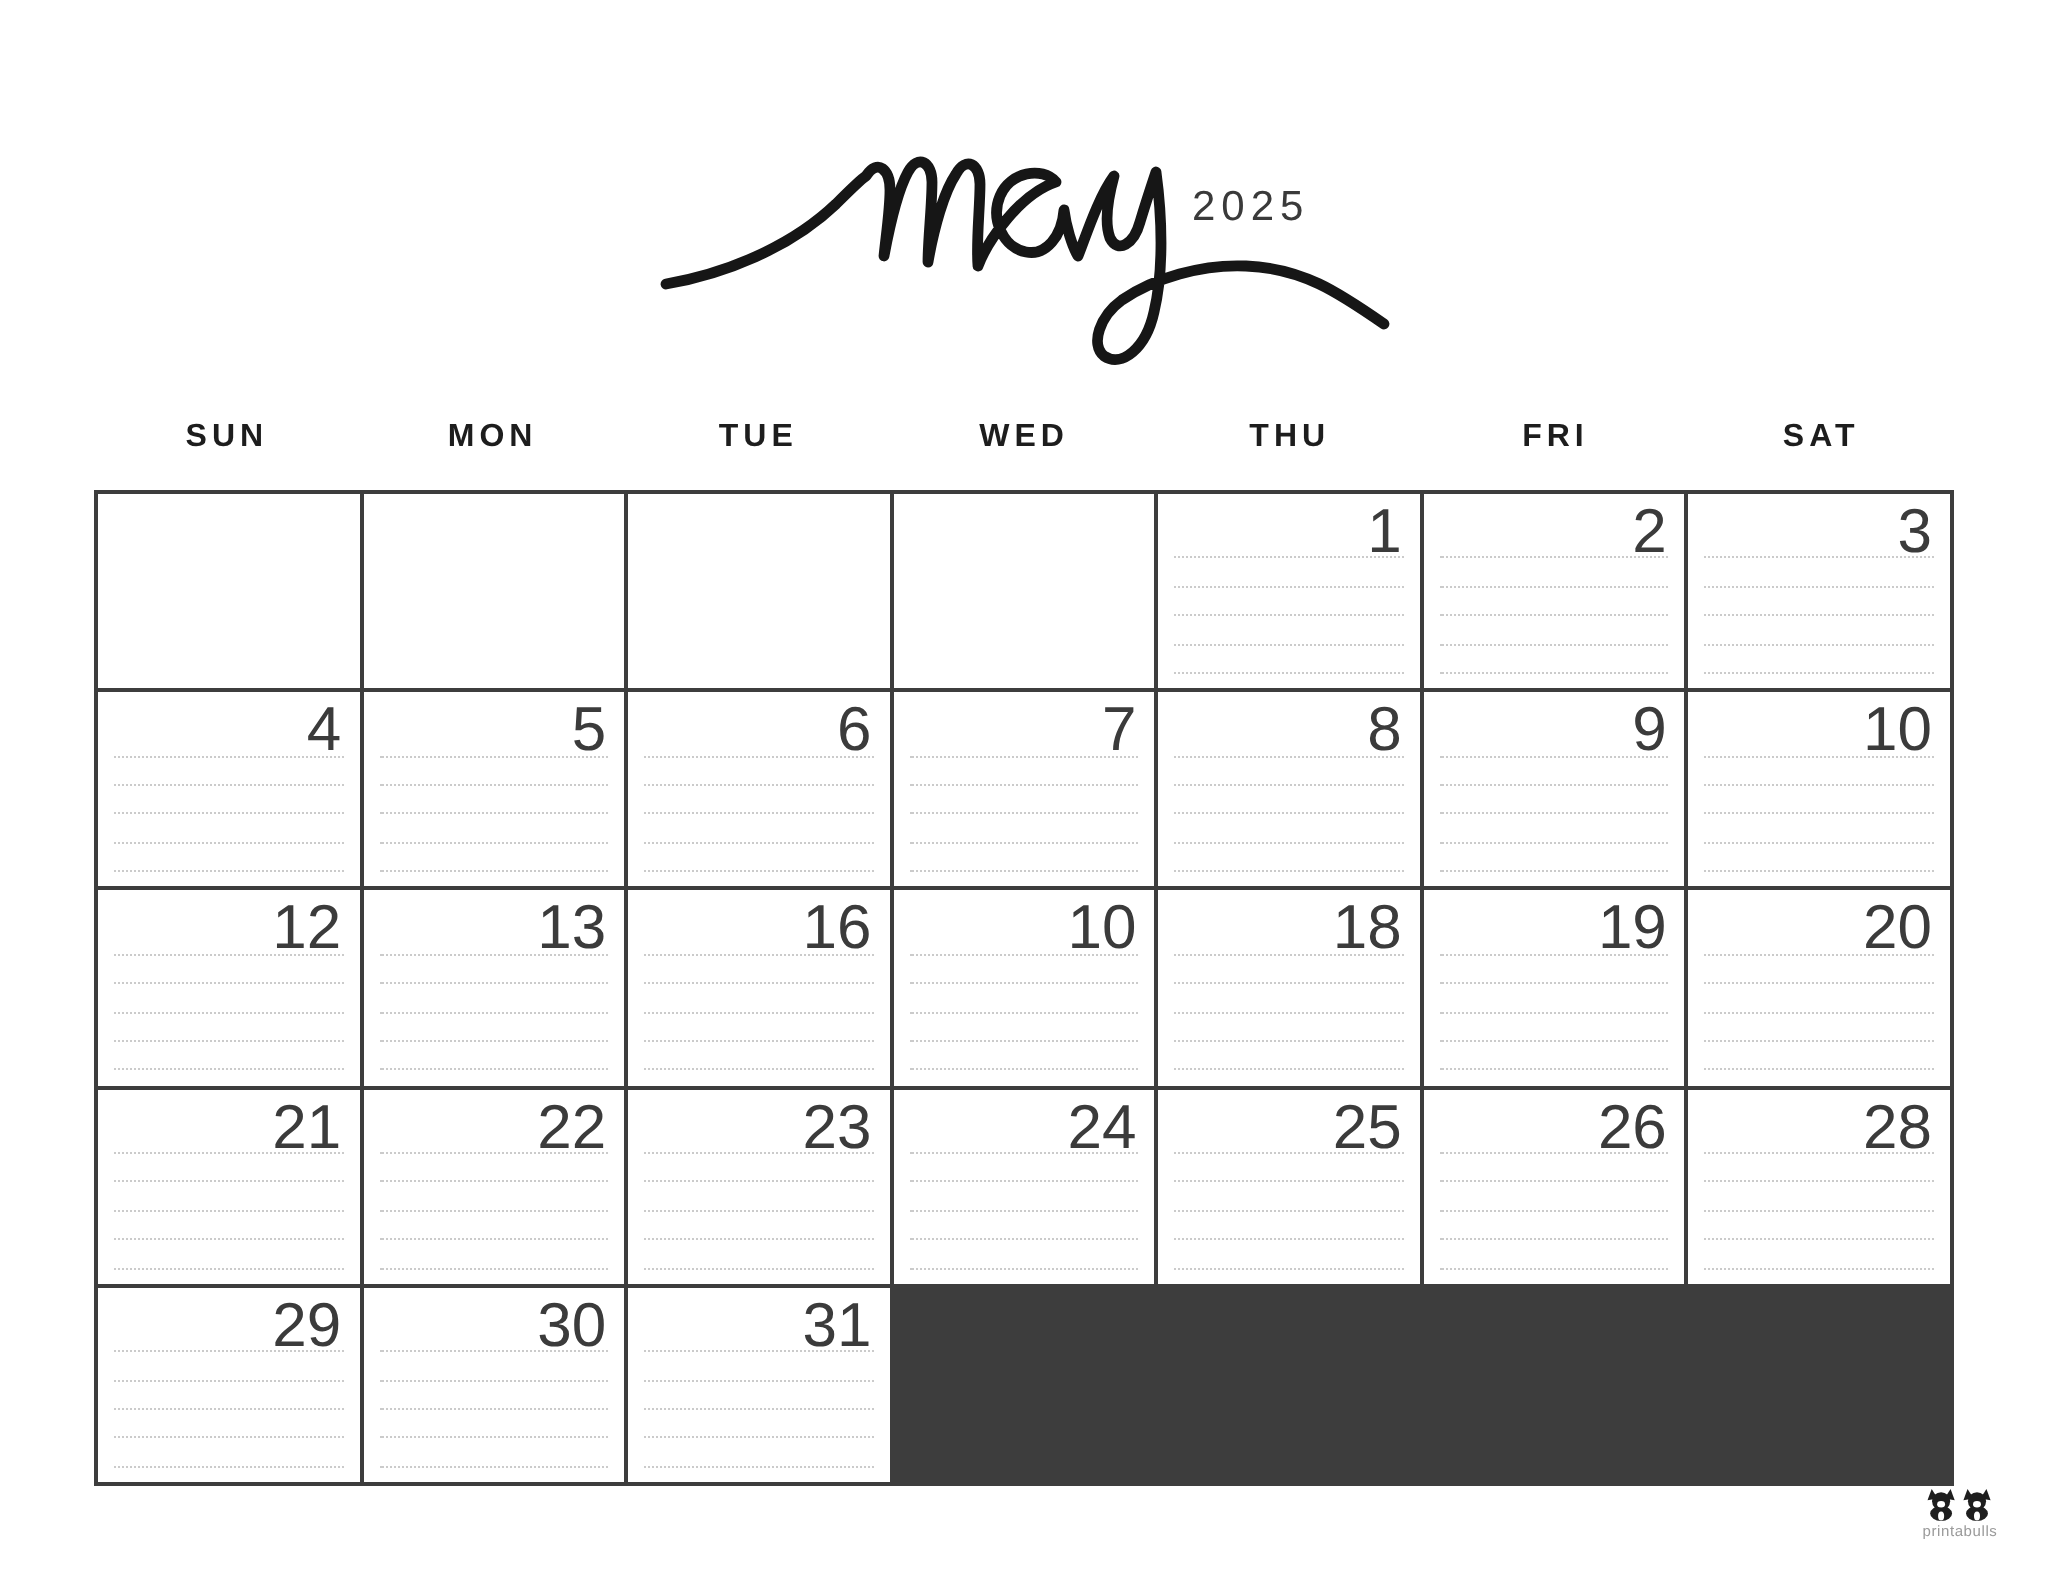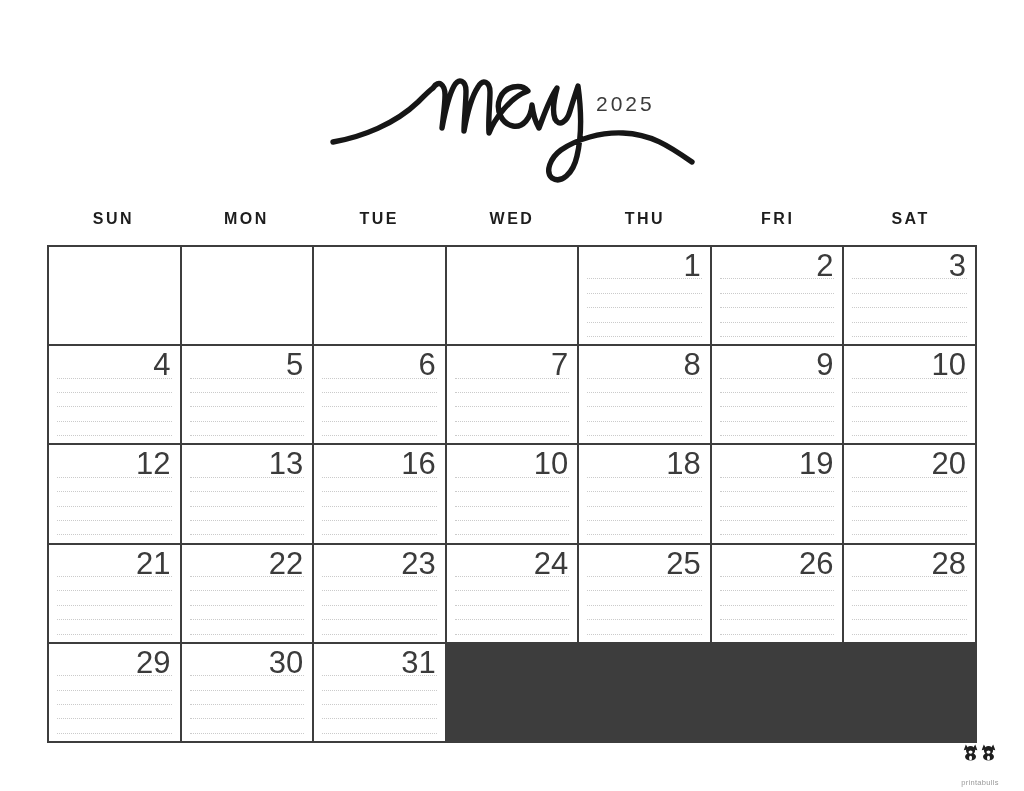--- a/index.html
+++ b/index.html
@@ -31,21 +31,21 @@
   .day-num{
     position:absolute;top:3px;right:9px;
     font-size:31px;line-height:1;color:#3b3b3b;font-weight:400;
   }
   .lines{position:absolute;left:8px;right:8px;top:18px}
   .note-line{height:13.4px;border-bottom:1px dotted #cbcbcb}
   
   .logo{position:absolute;left:950px;top:744px;width:60px;text-align:center}
   .dogs{display:block;margin:0 auto}
   .logo-text{
-    font-size:7.5px;color:#9a9a9a;letter-spacing:0.3px;line-height:1;margin-top:18px;
+    font-size:7.5px;color:#9a9a9a;letter-spacing:0.3px;line-height:1;margin-top:1px;
   }
 </style>
 </head>
 <body>
 
 <div>
 
   <svg class="script-title" viewBox="328 52 370 145" role="img" aria-label="may">
     <path d="M 333,142
          C 362,137 395,124 418,102

